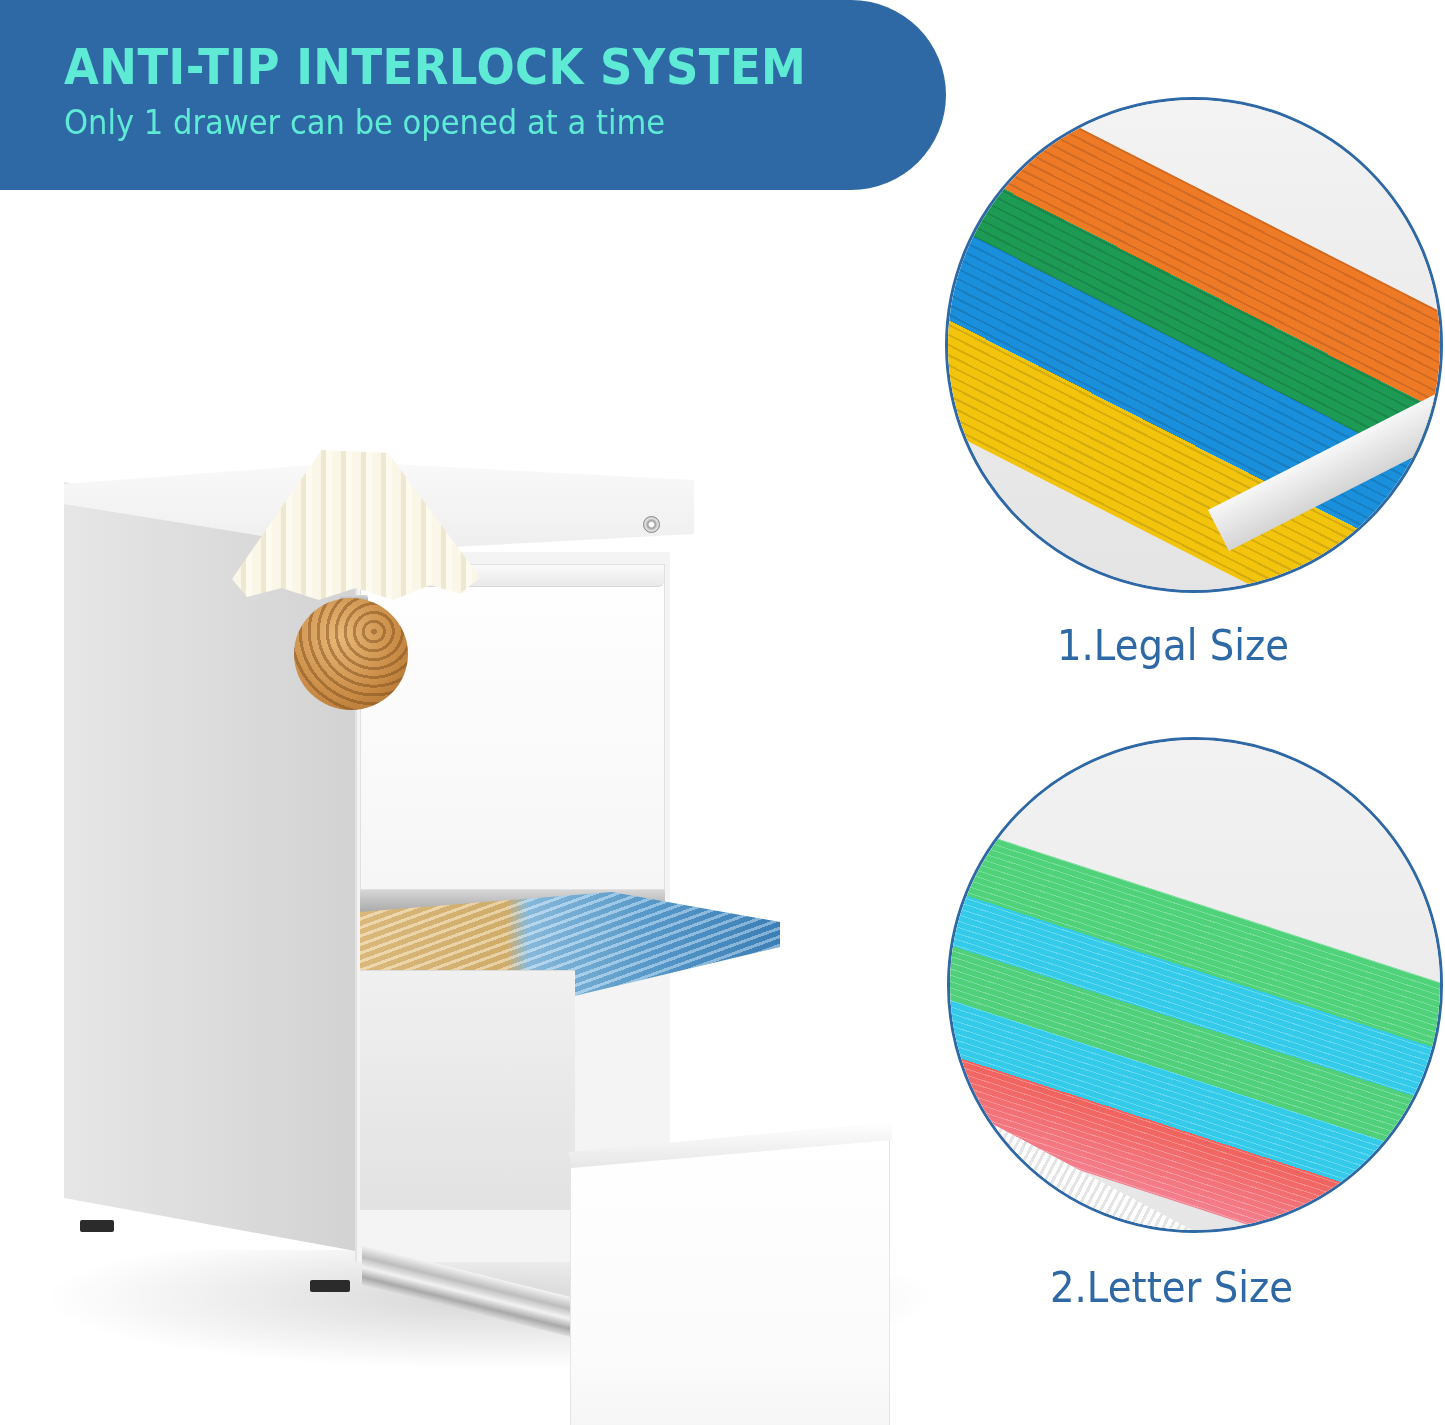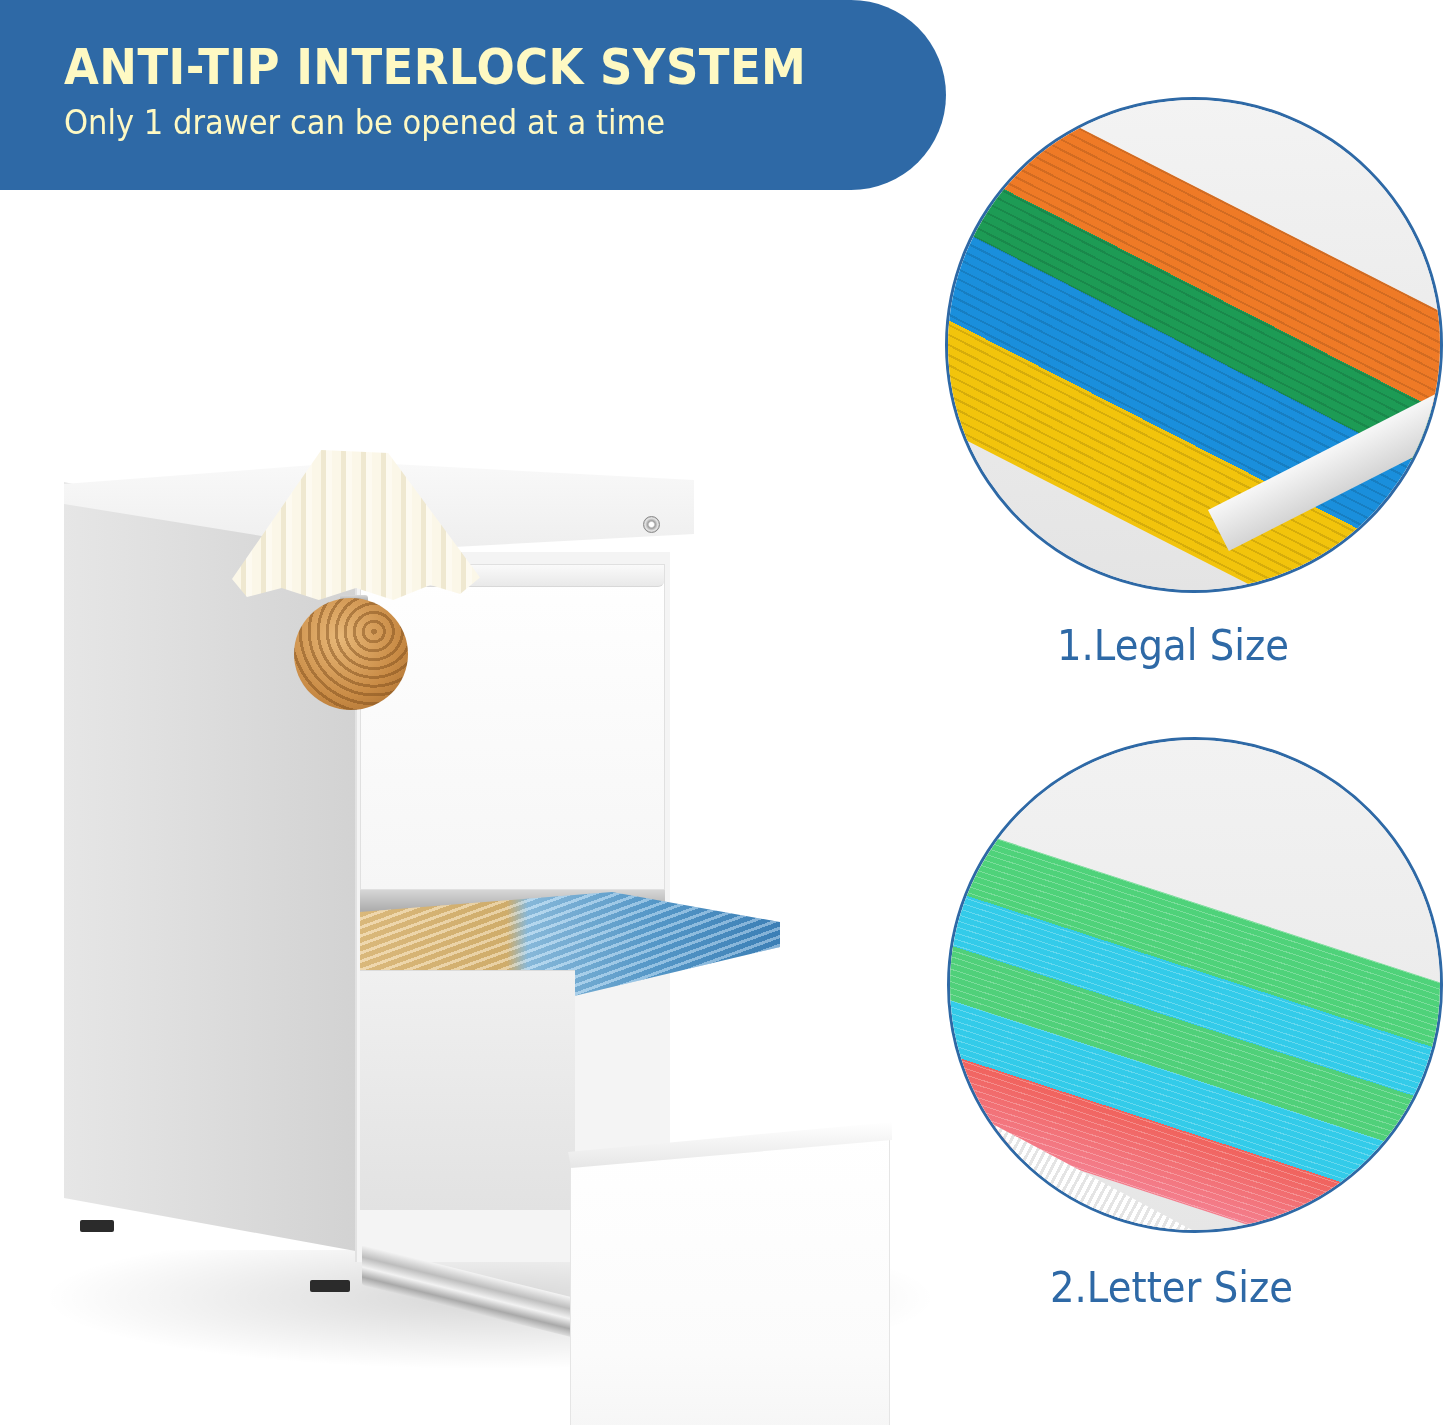--- a/index.html
+++ b/index.html
@@ -3,21 +3,21 @@
 <meta charset="utf-8">
 <style>
   * { box-sizing: border-box; margin: 0; padding: 0; }
   html, body { width: 1445px; height: 1425px; background: #ffffff; overflow: hidden; }
   body { position: relative; font-family: "Liberation Sans", sans-serif; }
 
   
   .banner {
     position: absolute; left: 0; top: 0; width: 946px; height: 190px;
     background: #2e69a6; border-radius: 0 95px 95px 0;
-    padding: 36px 0 0 64px; color: #fef9c3;
+    padding: 36px 0 0 64px; color: #5eead4;
   }
   .banner-title {
     font-family: "DejaVu Sans", sans-serif; font-weight: bold;
     font-size: 50px; letter-spacing: 0.5px; line-height: 62px;
     transform: scaleX(0.9); transform-origin: left center; white-space: nowrap;
   }
   .banner-subtitle {
     font-family: "DejaVu Sans", sans-serif; font-size: 34px; line-height: 48px;
     transform: scaleX(0.9); transform-origin: left center; white-space: nowrap;
   }

